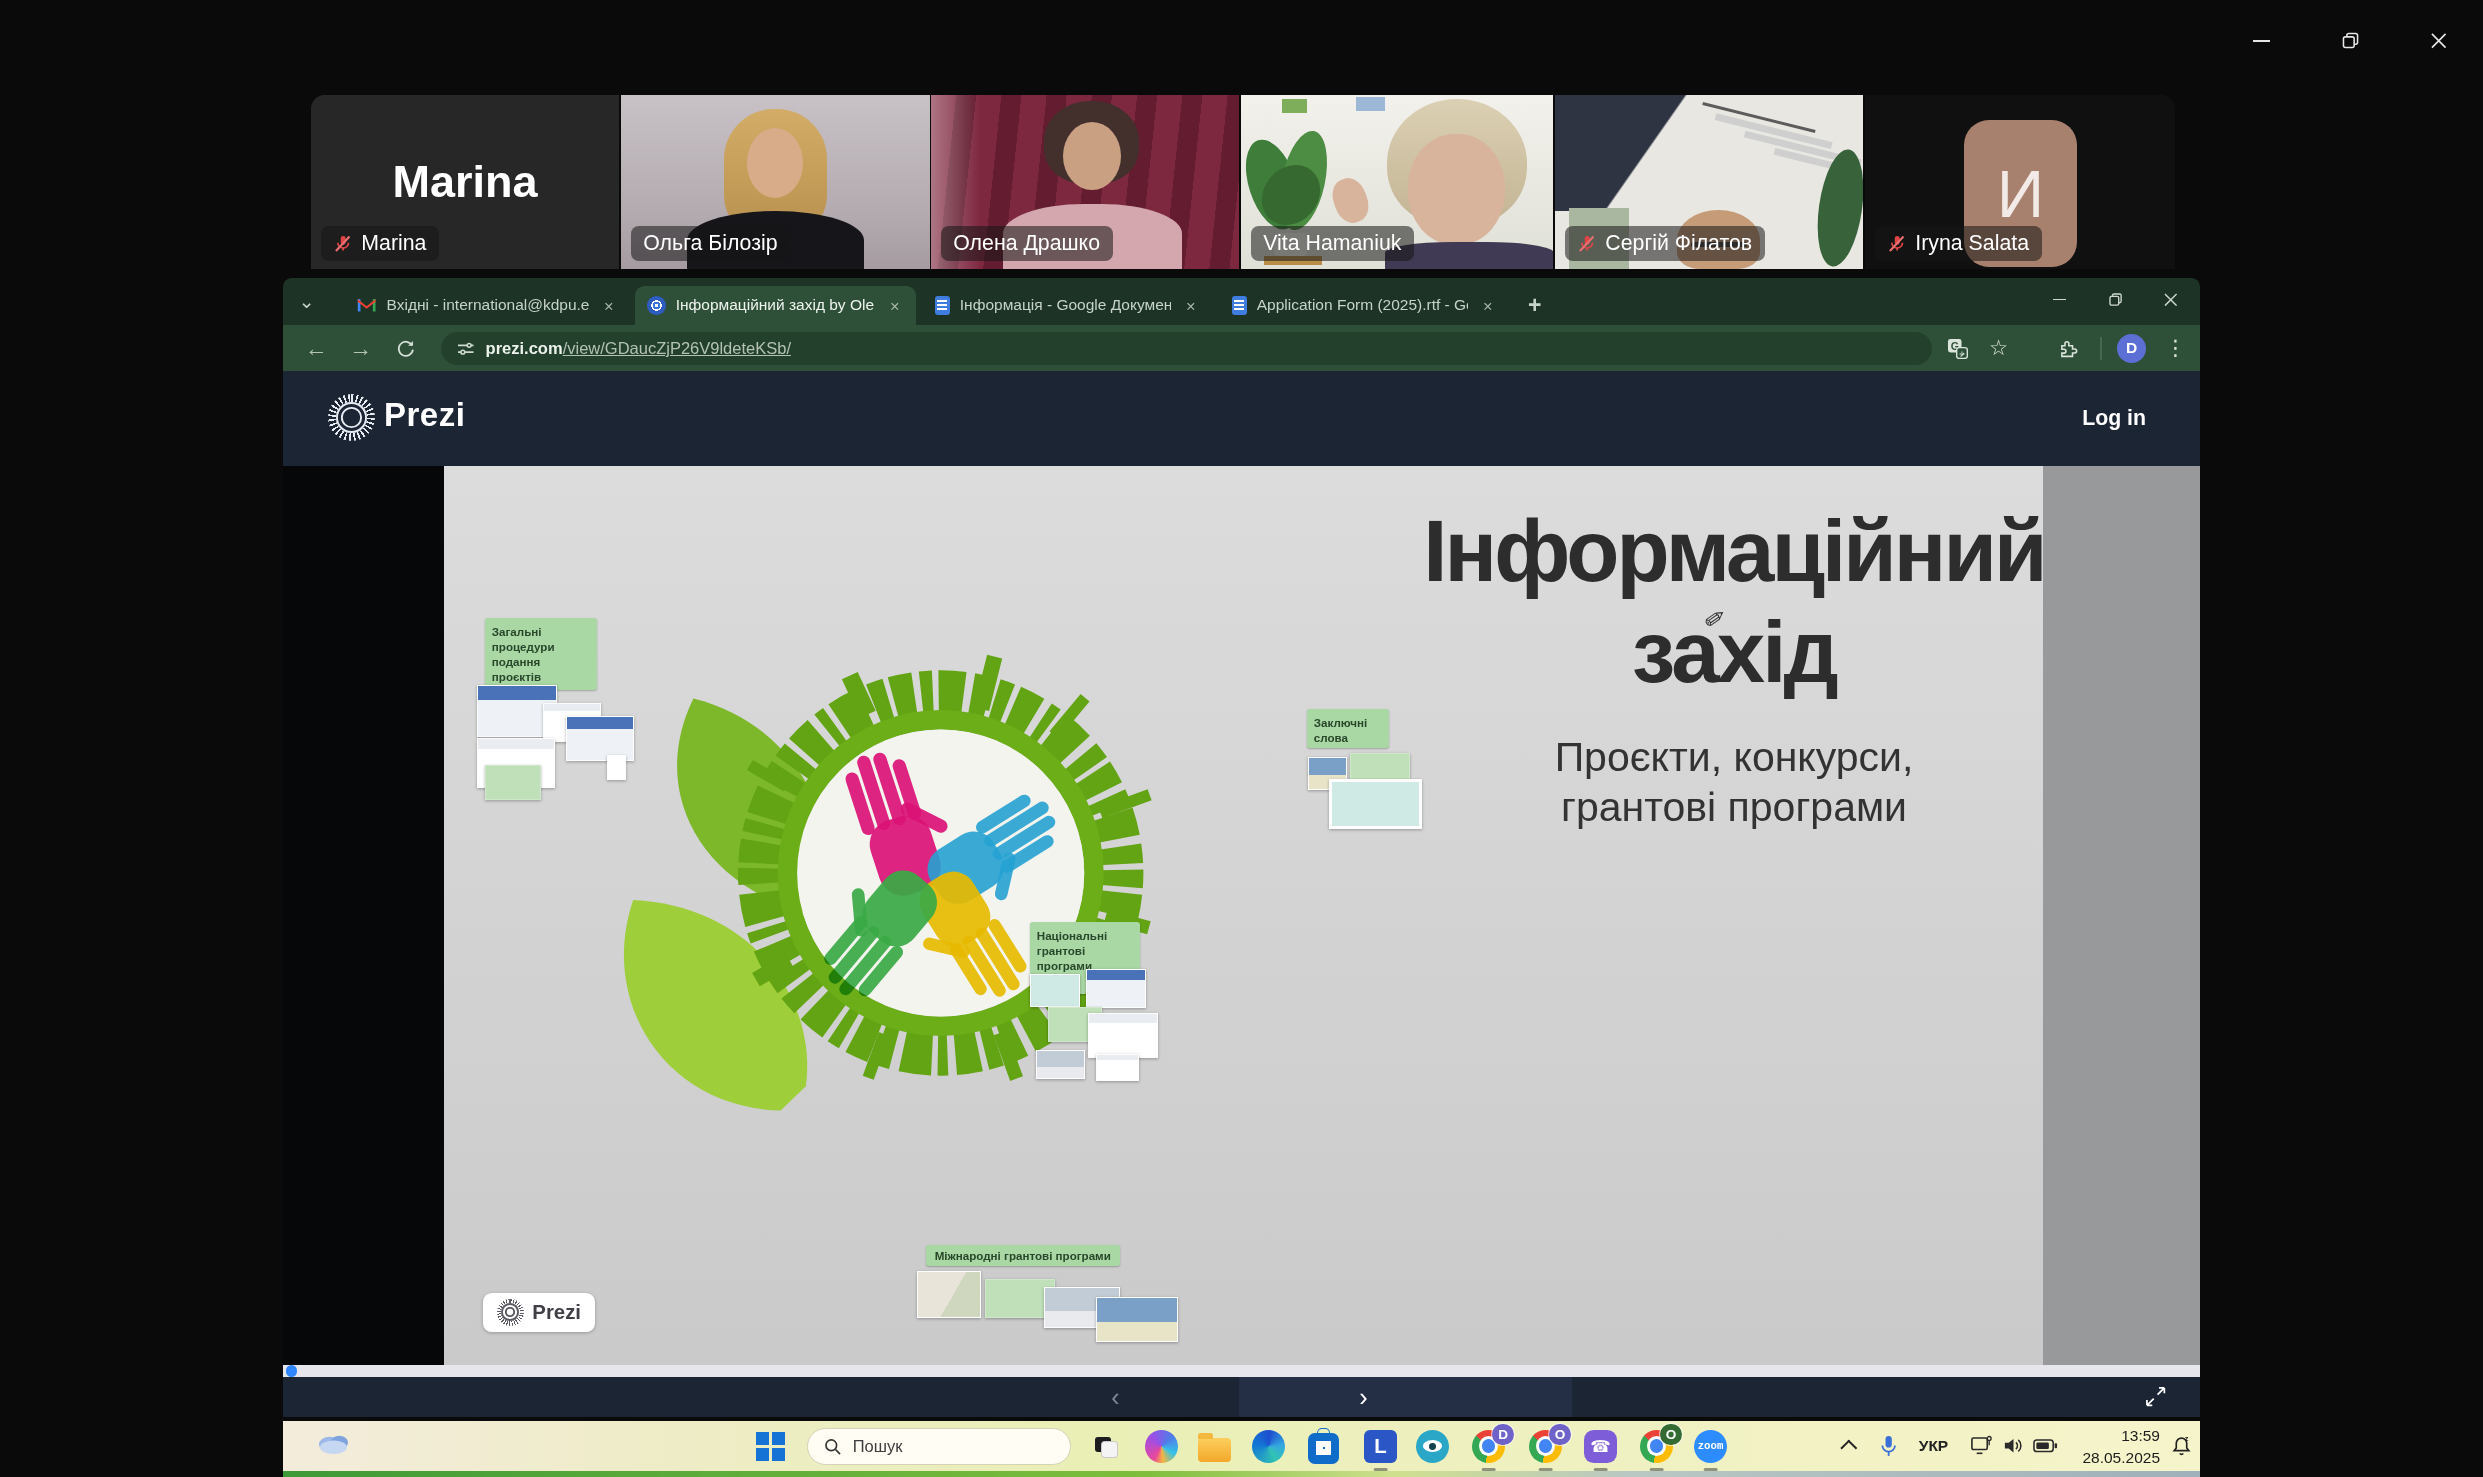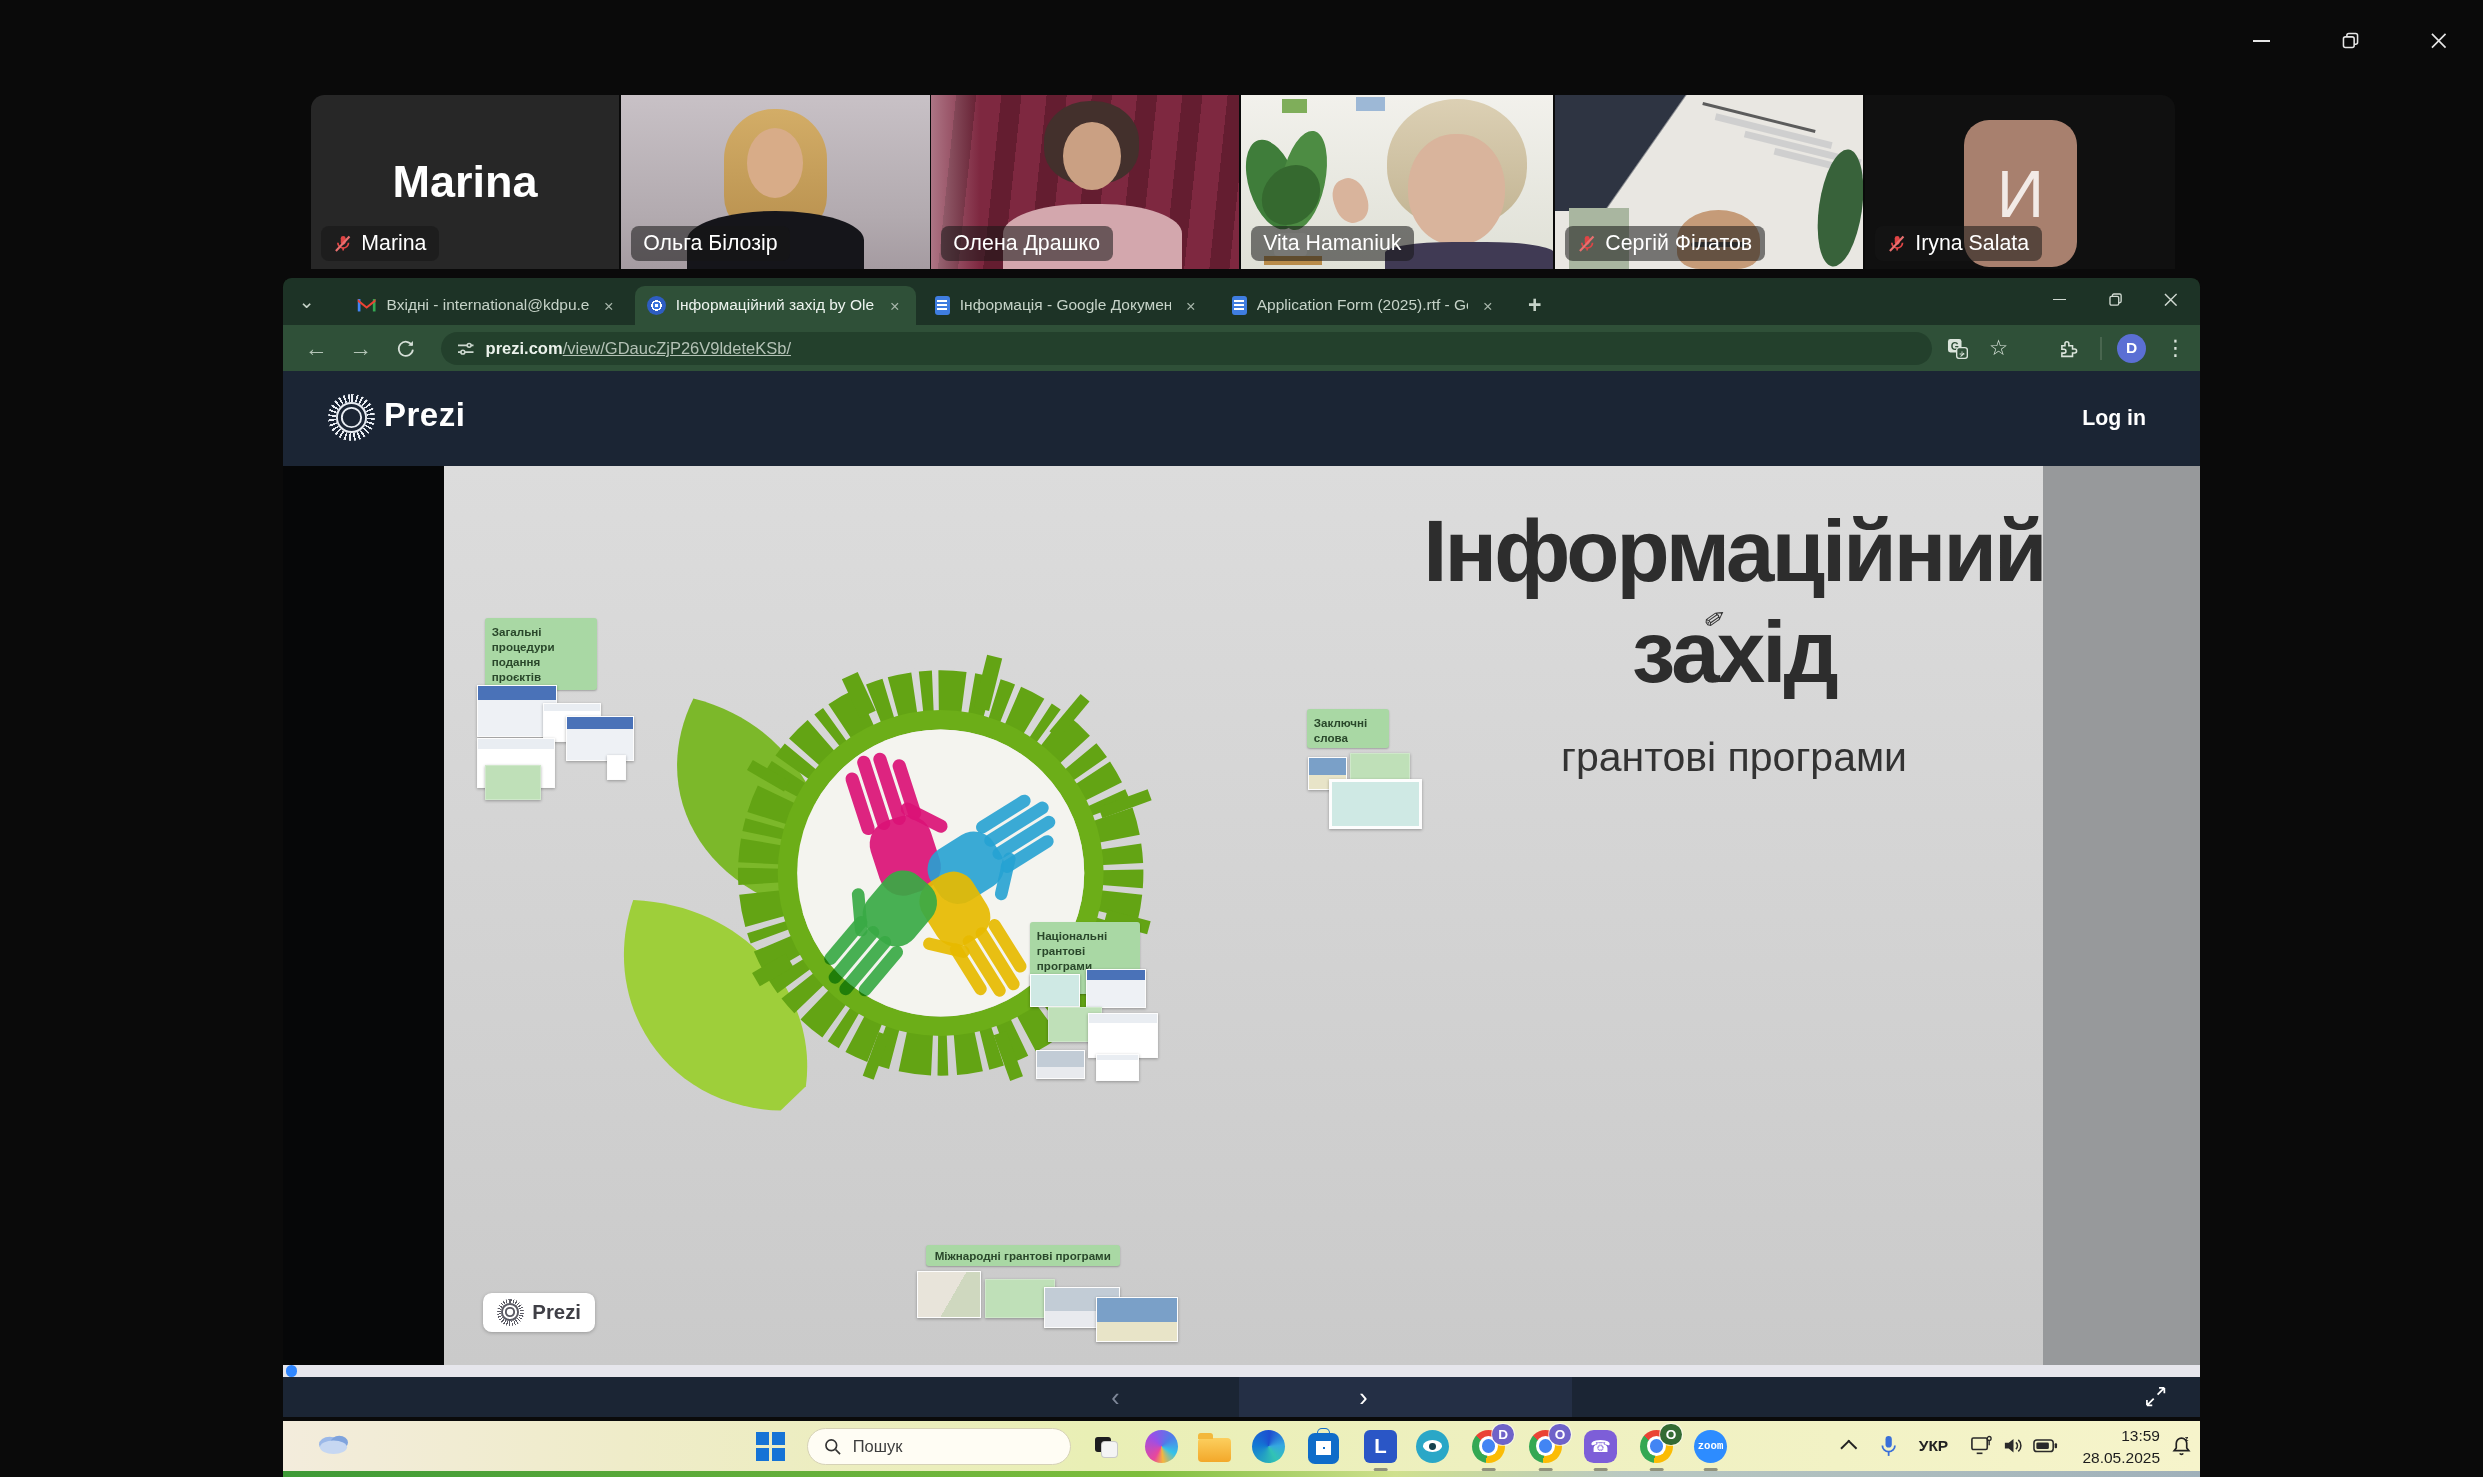--- a/index.html
+++ b/index.html
@@ -374,20 +374,21 @@
           <use href="#hand" fill="#27aae1" fill-opacity="0.9" transform="translate(398 284) rotate(58)"></use>
           <use href="#hand" fill="#f2c300" fill-opacity="0.92" transform="translate(380 354) rotate(148) scale(0.98)"></use>
           <use href="#hand" fill="#3cb24a" fill-opacity="0.92" transform="translate(300 352) rotate(-140)"></use>
         </g>
       </svg>
 
       <div class="titleblock">
         <div class="t1">Інформаційний</div>
         <div class="t1">захід</div>
         <div class="sub">
+          <div>Проєкти, конкурси,</div>
           <div>грантові програми</div>
         </div>
       </div>
       <span class="abs g-pen" style="left:1261px;top:138px;"></span>
 
       <div class="plabel" style="left:41px;top:152px;width:112px;">Загальні процедури подання проєктів</div>
       <div class="plabel" style="left:863px;top:243px;width:82px;height:39px;">Заключні слова</div>
       <div class="plabel" style="left:586px;top:456px;width:110px;">Національні грантові програми України</div>
       <div class="plabel nowrap" style="left:482px;top:779px;">Міжнародні грантові програми</div>
 

